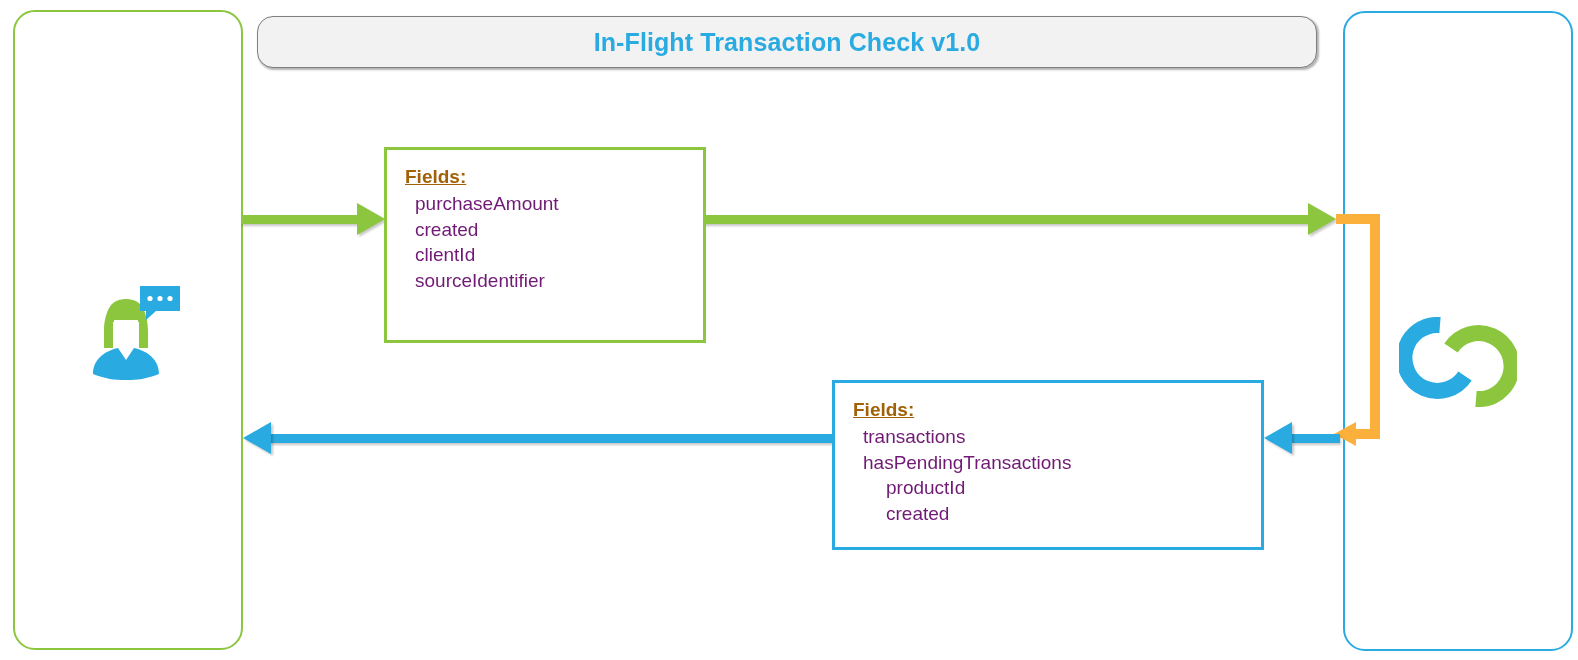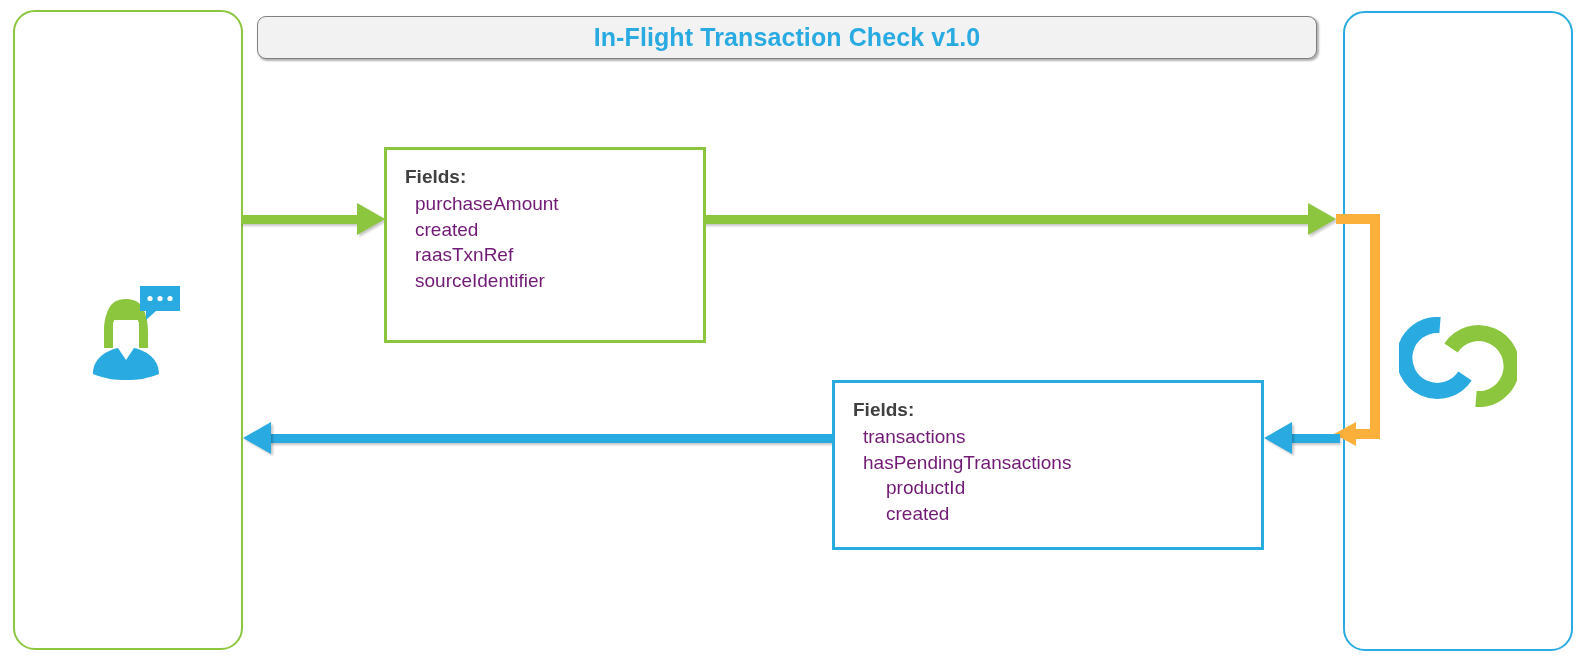--- a/index.html
+++ b/index.html
@@ -41,24 +41,24 @@
     height: 640px;
     border-color: #29ABE2;
   }
 
   
   #title-bar {
     position: absolute;
     left: 257px;
     top: 16px;
     width: 1060px;
-    height: 43px;
+    height: 52px;
     background: #F2F2F2;
     border: 1px solid #7F7F7F;
-    border-radius: 9px;
+    border-radius: 16px;
     box-sizing: border-box;
     display: flex;
     align-items: center;
     justify-content: center;
     box-shadow: 1.5px 1.5px 2px rgba(0,0,0,0.30);
   }
   #title-text {
     color: #29ABE2;
     font-size: 25px;
     font-weight: bold;
@@ -85,23 +85,24 @@
   #response-box {
     left: 832px;
     top: 380px;
     width: 432px;
     height: 170px;
     border-color: #29ABE2;
   }
   .fields-title {
     font-size: 19px;
     font-weight: bold;
-    color: #404040;
+    color: #a16207;
     line-height: 26px;
     margin-bottom: 1px;
+    text-decoration: underline;
   }
   .field-list {
     list-style: none;
     margin: 0;
     padding: 0;
   }
   .field-item {
     font-size: 19px;
     color: #701a75;
     line-height: 25.5px;
@@ -191,21 +192,21 @@
   <div class="arrow-head arrow-left-blue" style="left:1264px; top:422px;"></div>
 
   <div class="hline blue" style="left:270px; top:434px; width:562px;"></div>
   <div class="arrow-head arrow-left-blue" style="left:243px; top:422px;"></div>
 
   <div class="field-box" id="request-box">
     <div class="fields-title">Fields:</div>
     <ul class="field-list">
       <li class="field-item lvl1">purchaseAmount</li>
       <li class="field-item lvl1">created</li>
-      <li class="field-item lvl1">raasTxnRef</li>
+      <li class="field-item lvl1">clientId</li>
       <li class="field-item lvl1">sourceIdentifier</li>
     </ul>
   </div>
 
   <div class="field-box" id="response-box">
     <div class="fields-title">Fields:</div>
     <ul class="field-list">
       <li class="field-item lvl1">transactions</li>
       <li class="field-item lvl1">hasPendingTransactions</li>
       <li class="field-item lvl2">productId</li>

